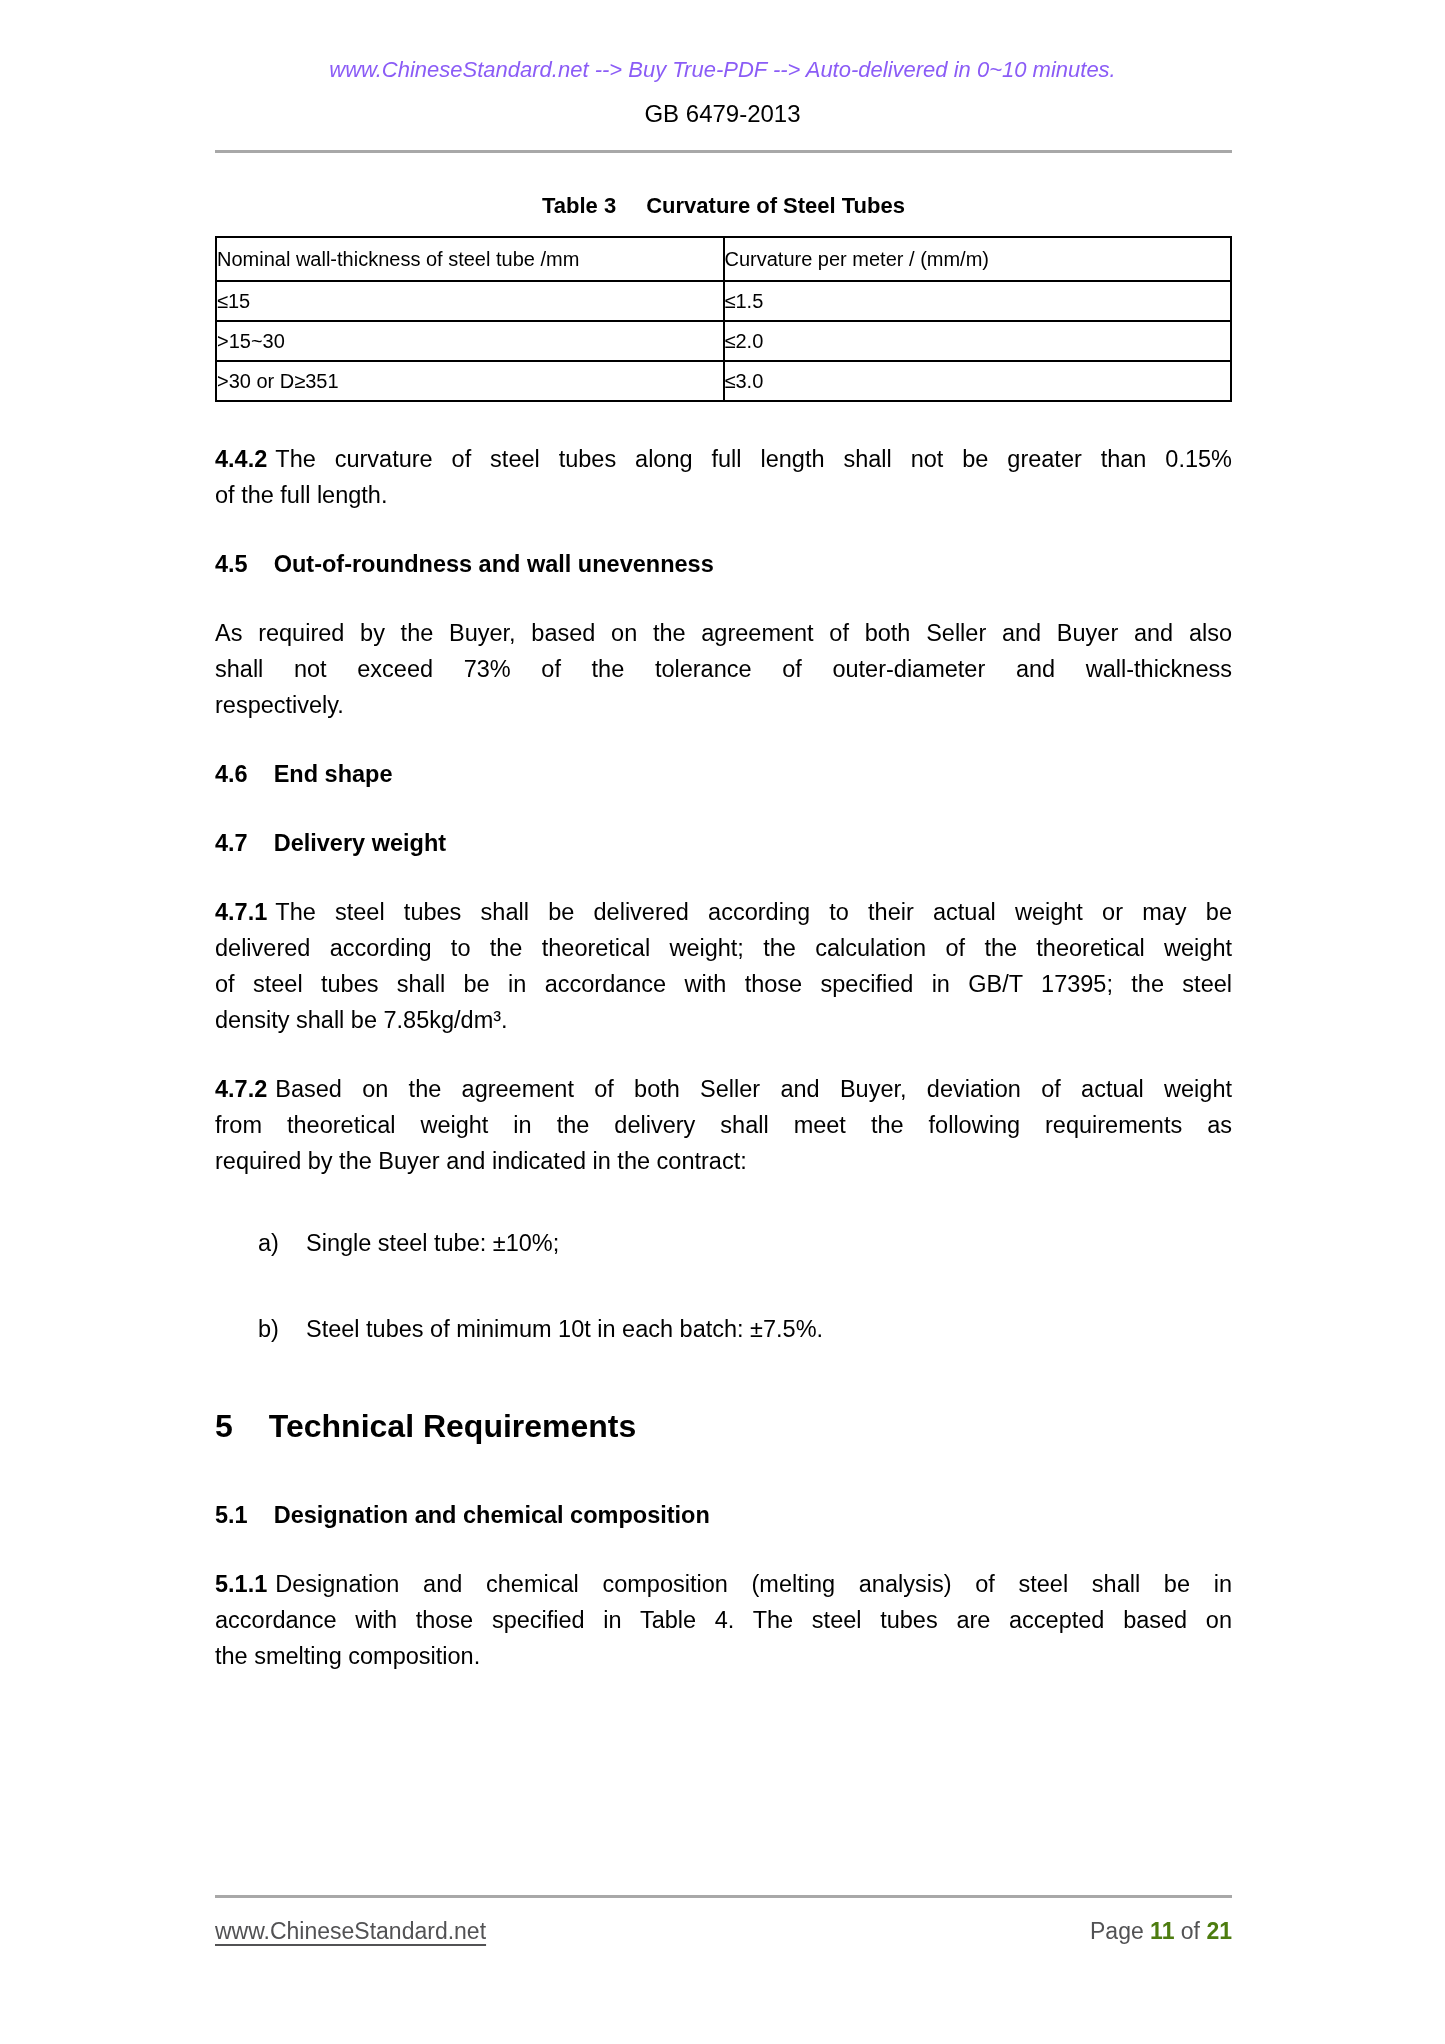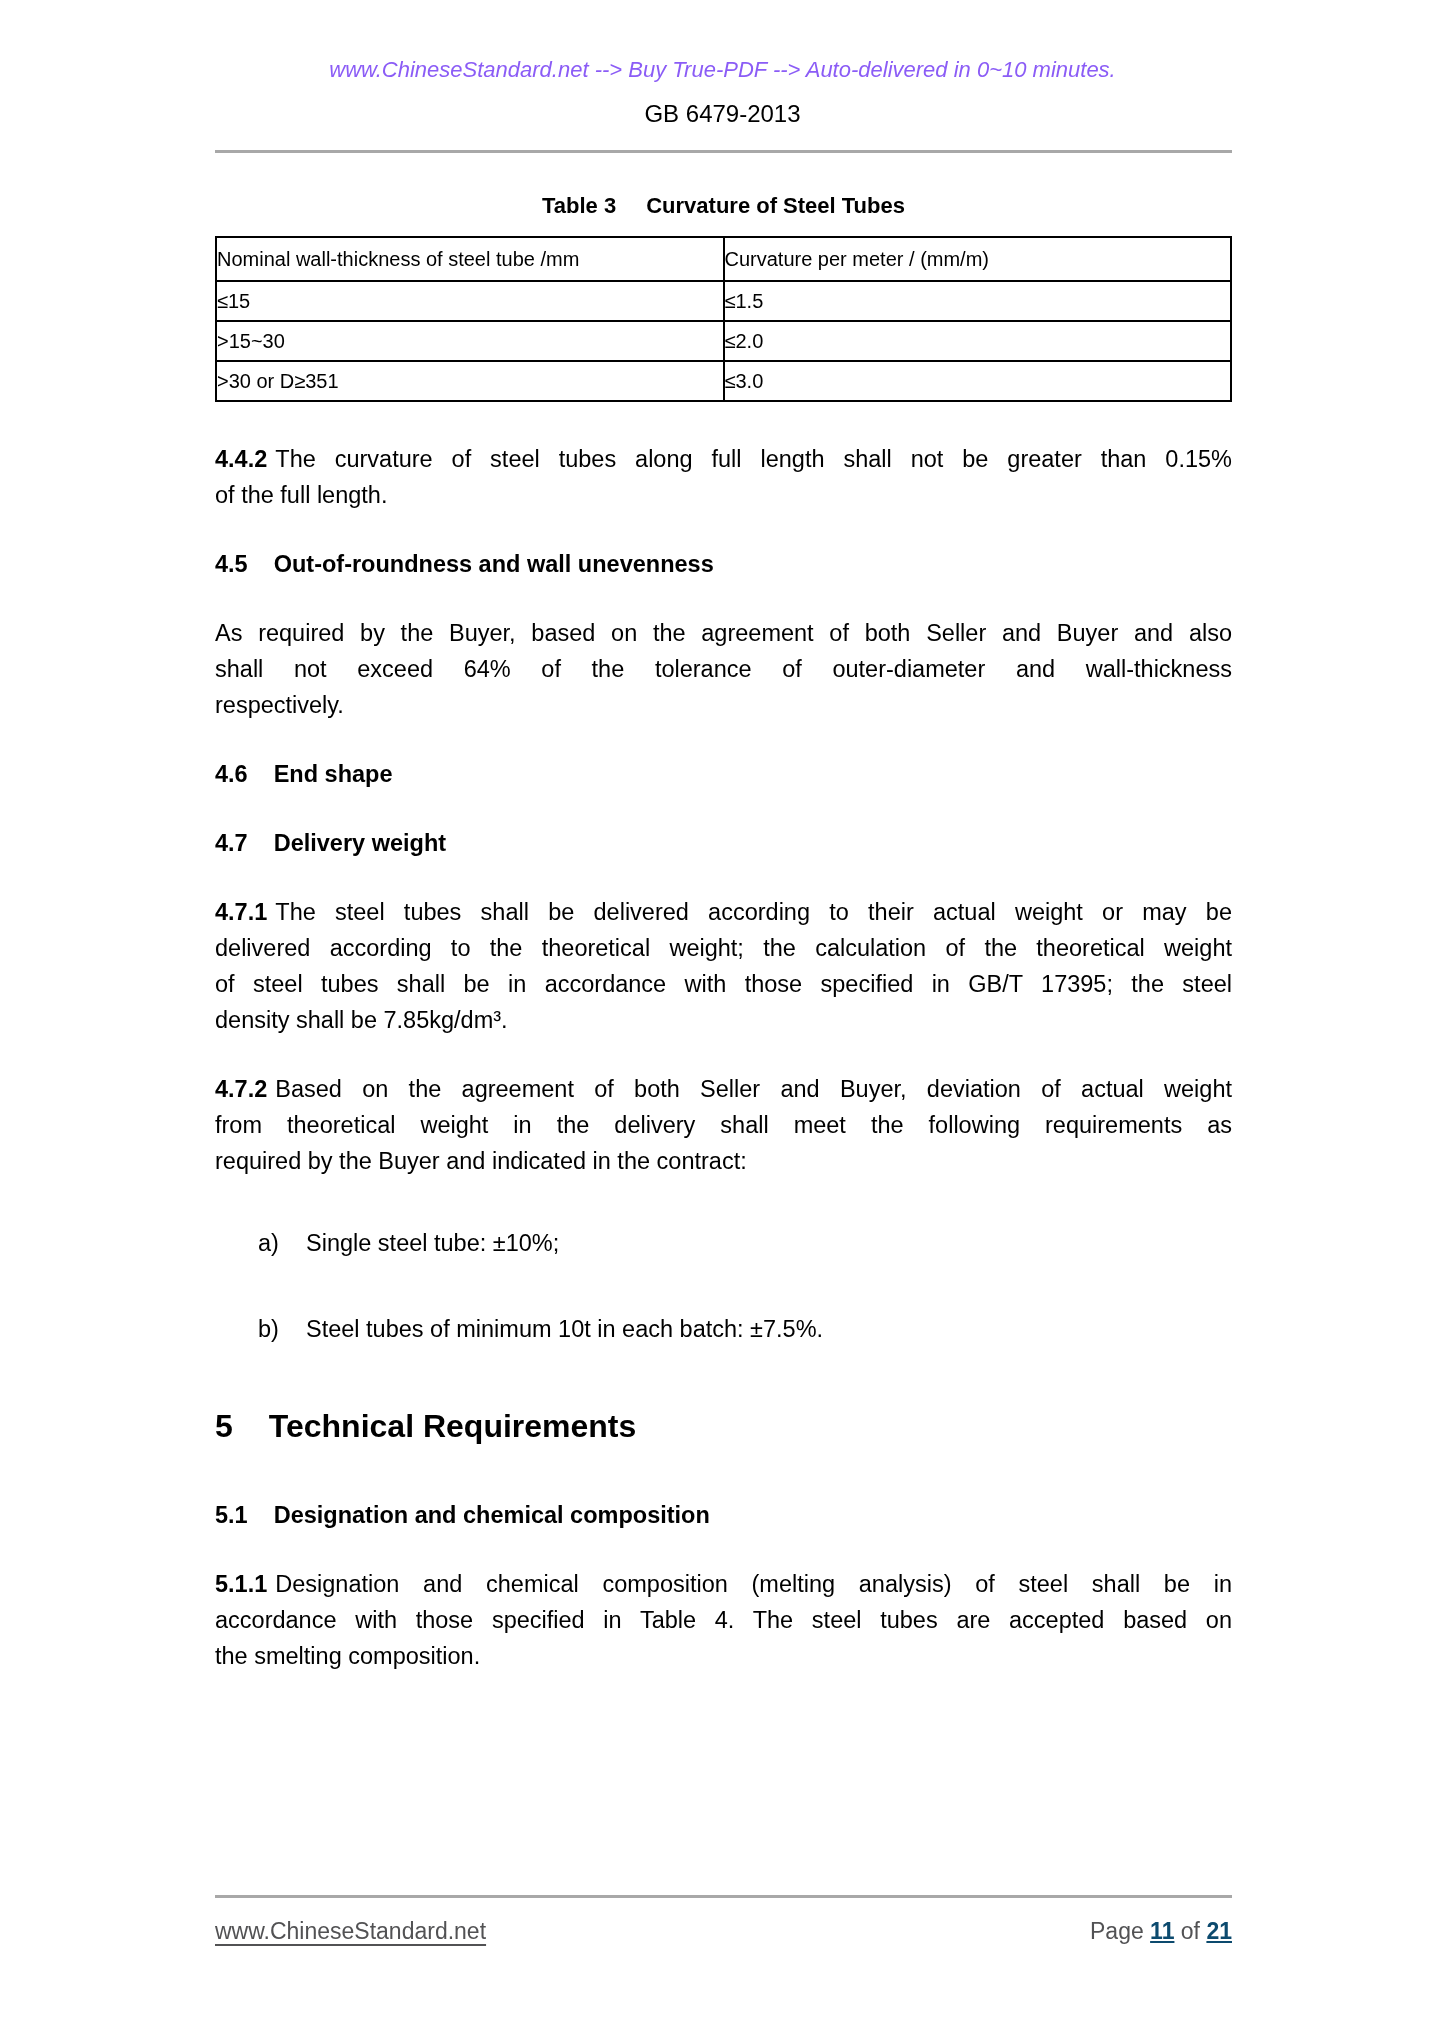--- a/index.html
+++ b/index.html
@@ -34,21 +34,21 @@
   .h1 { font-weight:bold; font-size:32px; line-height:46px; margin-top:56px; }
   .h1 .bnum { margin-right:36px; }
   .h1 + .h2 { margin-top:48px; }
   .li { margin-top:46px; padding-left:43px; }
   .li + .li { margin-top:50px; }
   .li .marker { display:inline-block; width:48px; }
   .footer { position:absolute; top:1918px; left:215px; width:1017px;
             display:flex; justify-content:space-between; align-items:center;
             font-size:23px; color:#525254; }
   .site { text-decoration:underline; text-underline-offset:5px; cursor:pointer; }
-  .pageinfo b { font-weight:bold; color:#0c4a6e;text-decoration:underline; }
+  .pageinfo b { font-weight:bold; color:#4d7c0f; }
 </style>
 </head>
 <body>
 
 <div class="page">
 
   <div class="hdr1">www.ChineseStandard.net --&gt; Buy True-PDF --&gt; Auto-delivered in 0~10 minutes.</div>
   <div class="hdr2">GB 6479-2013</div>
   <div class="rule rule-top"></div>
 
@@ -80,21 +80,21 @@
   </table>
 
   <div class="bodyflow">
       <div class="blk para">
         <div class="jline"><span class="bnum">4.4.2</span>The curvature of steel tubes along full length shall not be greater than 0.15%</div>
         <div>of the full length.</div>
       </div>
       <div class="blk h2"><span class="bnum">4.5</span><span>Out-of-roundness and wall unevenness</span></div>
       <div class="blk para">
         <div class="jline">As required by the Buyer, based on the agreement of both Seller and Buyer and also</div>
-        <div class="jline">shall not exceed 64% of the tolerance of outer-diameter and wall-thickness</div>
+        <div class="jline">shall not exceed 73% of the tolerance of outer-diameter and wall-thickness</div>
         <div>respectively.</div>
       </div>
       <div class="blk h2"><span class="bnum">4.6</span><span>End shape</span></div>
       <div class="blk h2"><span class="bnum">4.7</span><span>Delivery weight</span></div>
       <div class="blk para">
         <div class="jline"><span class="bnum">4.7.1</span>The steel tubes shall be delivered according to their actual weight or may be</div>
         <div class="jline">delivered according to the theoretical weight; the calculation of the theoretical weight</div>
         <div class="jline">of steel tubes shall be in accordance with those specified in GB/T 17395; the steel</div>
         <div>density shall be 7.85kg/dm³.</div>
       </div>

